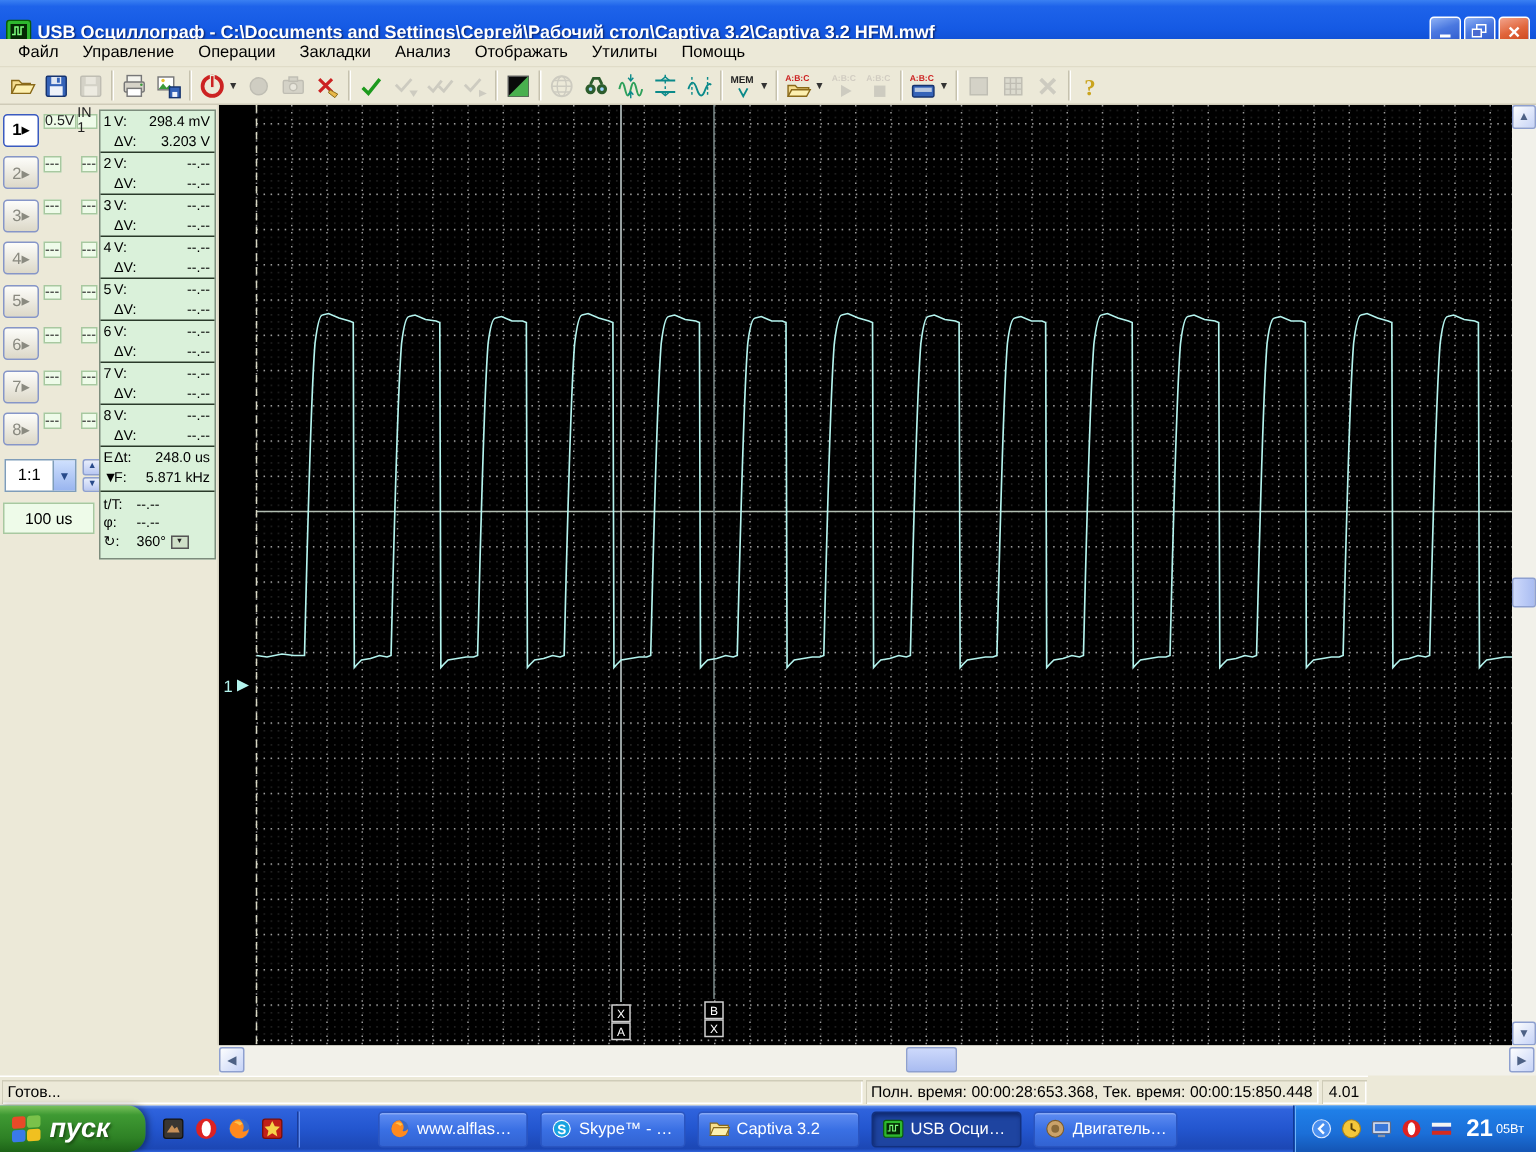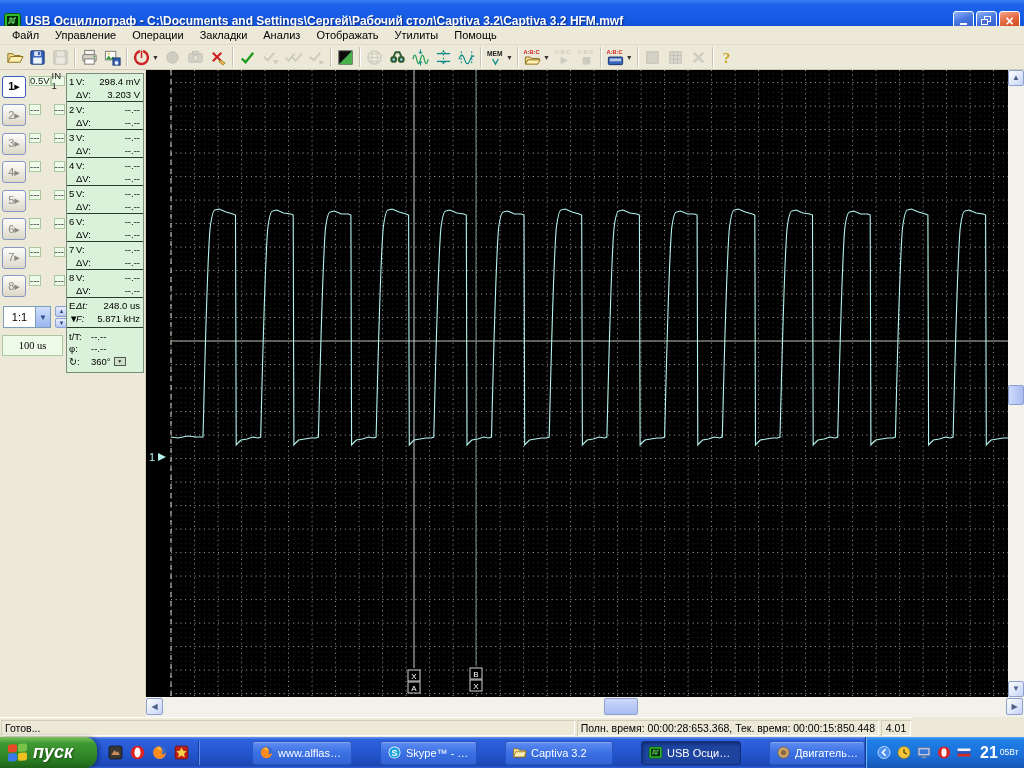--- a/index.html
+++ b/index.html
@@ -45,33 +45,33 @@
     display:flex;align-items:center;justify-content:center;color:#222;line-height:1;}
   .scale-row{display:flex;align-items:center;margin:8px 0 0 3px;height:22px;}
   .combo{display:flex;width:48px;height:22px;border:1px solid #7f9db9;background:#fff;}
   .combo .val{flex:1;display:flex;align-items:center;justify-content:center;font-size:11px;}
   .combo .drop{width:15px;background:linear-gradient(180deg,#cfe0fd,#99b5ef);border-left:1px solid #7f9db9;
     display:flex;align-items:center;justify-content:center;color:#284a8a;font-size:8px;}
   .spinner{width:13px;height:22px;margin-left:4px;display:flex;flex-direction:column;gap:1px;}
   .spinner span{flex:1;background:linear-gradient(180deg,#e8eefc,#b9c8f2);border:1px solid #8ea0d0;border-radius:2px;
     font-size:6px;color:#284a8a;display:flex;align-items:center;justify-content:center;line-height:1;}
   .timebase{margin:7px 0 0 2px;width:61px;height:21px;background:#eefbe9;border:1px solid #a8c8a0;
-    display:flex;align-items:center;justify-content:center;font-size:10.5px;font-family:Liberation Serif, serif;}
+    display:flex;align-items:center;justify-content:center;font-size:10.5px;}
 
   
   .measure{position:absolute;left:66px;top:3px;width:78px;height:300px;background:#daf1da;
     border:1px solid #7c8c7c;font-size:9.5px;color:#000;}
   .m-sec{border-bottom:1px solid #2a3a2a;padding:1px 2px 1px 2px;height:28px;}
   .m-line{display:flex;align-items:center;height:13px;white-space:nowrap;}
   .m-num{width:7px;}
   .m-lbl{width:18px;}
   .m-lbl.ind{margin-left:7px;width:18px;}
   .m-val{flex:1;text-align:right;padding-right:1px;}
   .m-extra{padding:1px 2px;border-bottom:1px solid #2a3a2a;height:30px;}
-  .m-extra .m-lbl{width:24px;font-style:italic;}
+  .m-extra .m-lbl{width:24px;}
   .m-phase{padding:2px 2px;}
   .m-phase .m-line{height:12.5px;}
   .ddbox{display:inline-flex;align-items:center;justify-content:center;width:12px;height:9px;
     border:1px solid #555;background:#cfe0c8;font-size:5px;margin-left:3px;color:#222;}
 
   
   #scope{position:absolute;left:146px;top:70px;width:862px;height:627px;background:#000;display:block;}
 
   
   .vscroll{position:absolute;left:1008px;top:70px;width:16px;height:627px;background:#f2f1ea;
@@ -104,21 +104,21 @@
     display:flex;align-items:center;color:#fff;}
   .startbtn{height:31px;width:97px;flex:0 0 auto;border-radius:0 12px 12px 0;
     background:linear-gradient(180deg,#7bc25d 0%,#3f9a33 20%,#2e8125 70%,#1d6317 100%);
     box-shadow:2px 0 4px rgba(0,0,0,.4);display:flex;align-items:center;gap:5px;padding-left:8px;}
   .startbtn .label{font-weight:bold;font-style:italic;font-size:18px;text-shadow:1px 1px 2px #1a4a12;}
   .flag{width:20px;height:18px;display:grid;grid-template-columns:9px 9px;grid-template-rows:8px 8px;gap:1px;transform:skewY(-4deg);}
   .flag span{border-radius:2px;}
   .ql{display:flex;align-items:center;gap:5px;margin-left:10px;}
   .ql .qicon{width:17px;height:17px;display:flex;align-items:center;justify-content:center;}
   .tb-div{width:2px;height:24px;margin-left:8px;border-left:1px solid #1a3c9a;border-right:1px solid #5f8cf0;}
-  .tasks{display:flex;gap:28px;margin-left:52px;align-items:flex-start;}
+  .tasks{display:flex;gap:8px;margin-left:52px;align-items:flex-start;}
   .task{height:24px;border-radius:3px;display:flex;align-items:center;gap:4px;padding:0 6px;
     background:linear-gradient(180deg,#5f8df2 0%,#3a70e4 50%,#3263d2 100%);
     border:1px solid #2a55c0;box-shadow:inset 0 1px 0 #86a8f5;font-size:11px;white-space:nowrap;overflow:hidden;}
   .task.active{background:#1e44a0;box-shadow:inset 1px 2px 3px #102a70;border-color:#12307e;}
   .task .ticon{width:15px;height:15px;flex:0 0 auto;display:flex;align-items:center;justify-content:center;}
   .task .tlabel{overflow:hidden;text-overflow:ellipsis;}
   .tray{margin-left:auto;height:31px;display:flex;align-items:center;gap:4px;padding:0 8px 0 10px;
     background:linear-gradient(180deg,#4aa0f4 0%,#1f7fe8 10%,#1b6fd8 60%,#1558b8 95%);
     border-left:1px solid #0f3a96;box-shadow:inset 1px 0 0 #6db4f8;text-align:center;}
   .tray .ticon{width:16px;height:16px;display:flex;align-items:center;justify-content:center;}

